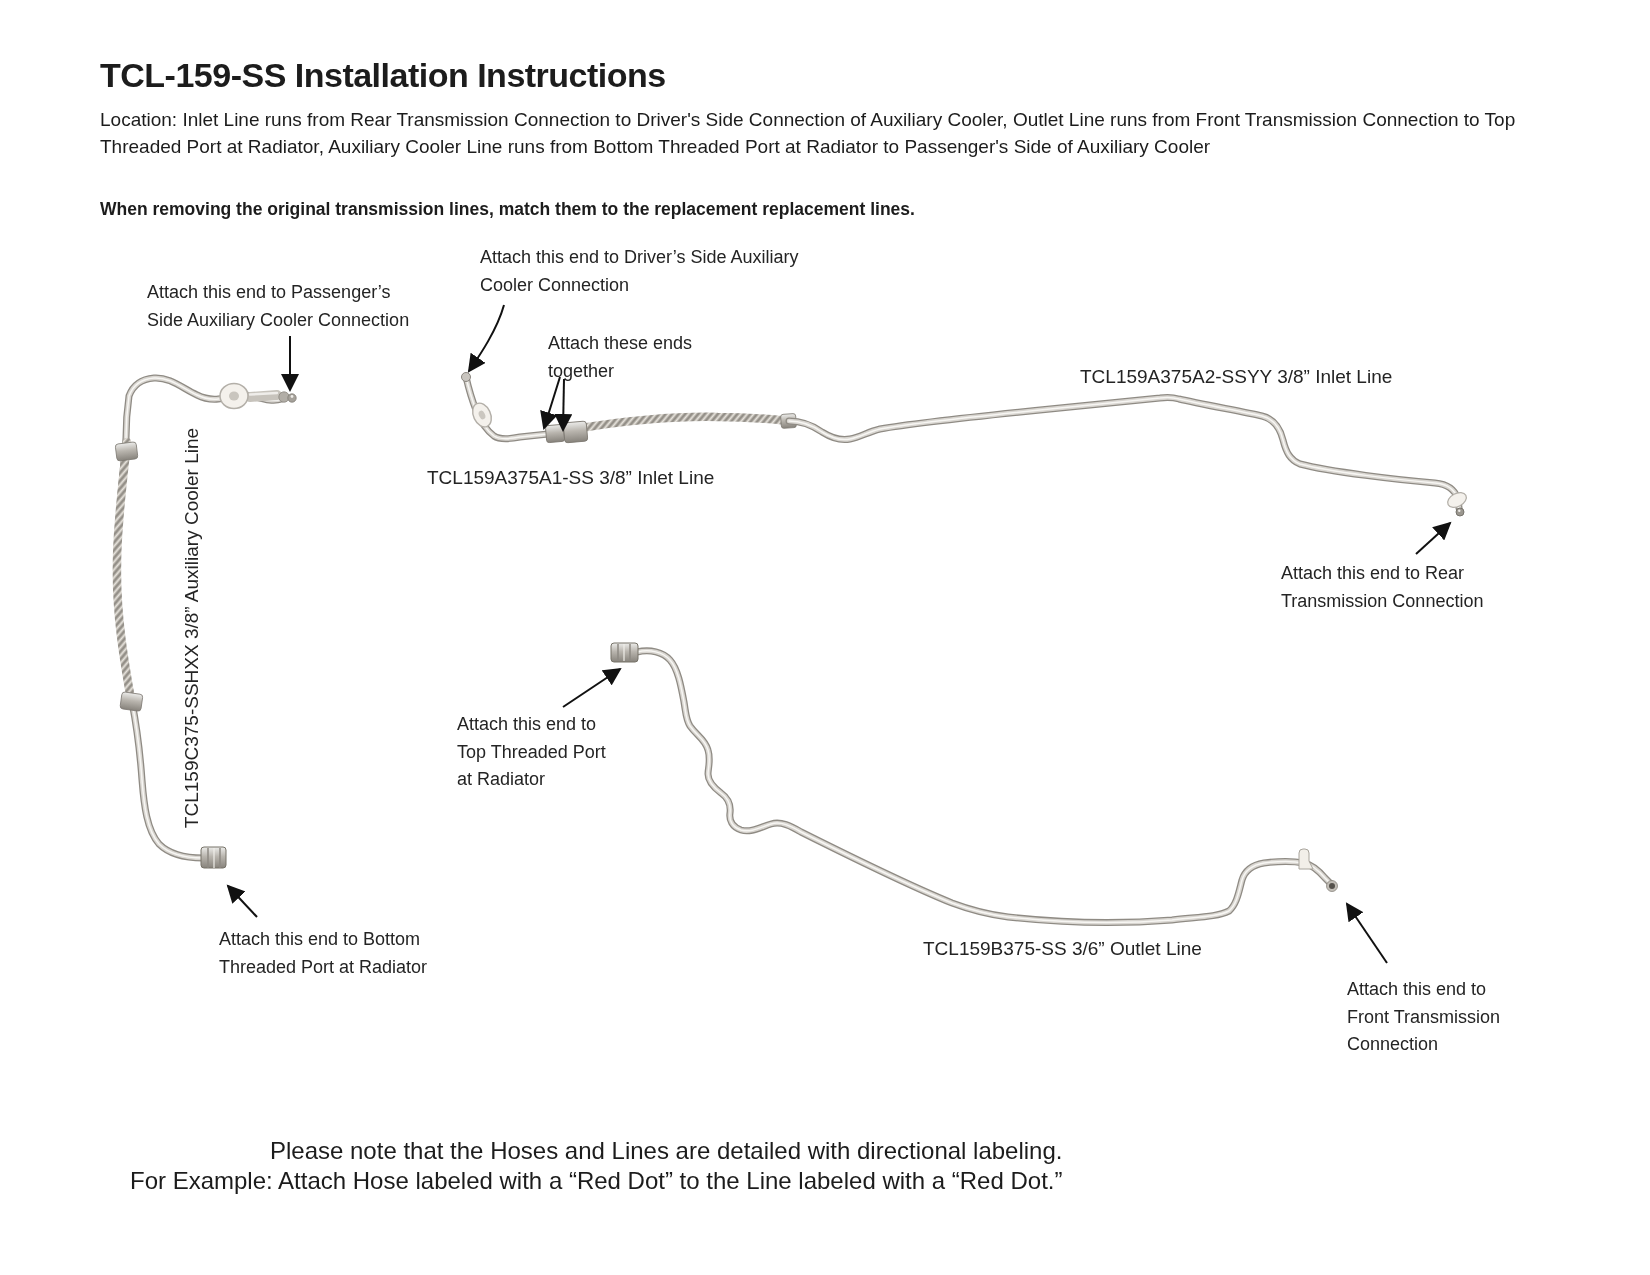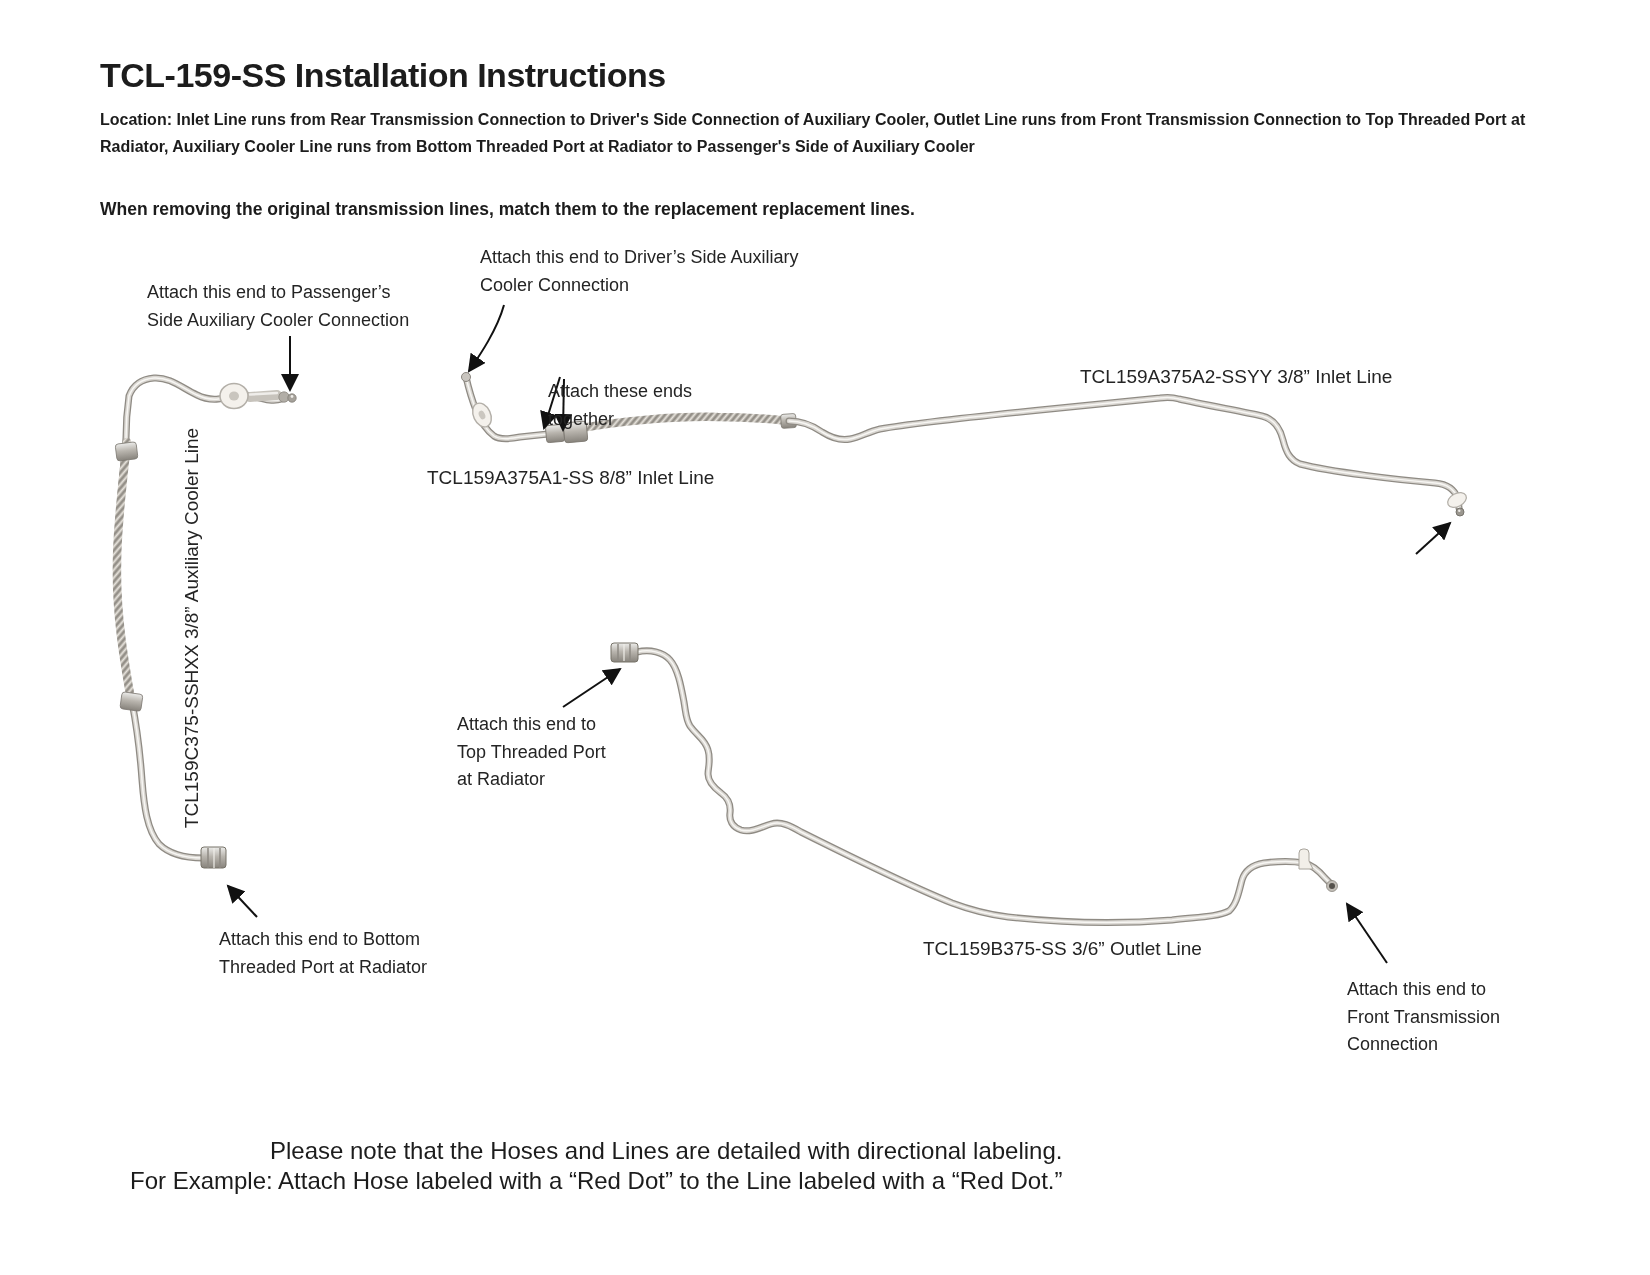--- a/index.html
+++ b/index.html
@@ -3,27 +3,27 @@
 <meta charset="utf-8">
 <style>
   html,body{margin:0;padding:0;background:#ffffff;}
   #page{
     position:relative;width:1620px;height:1275px;background:#ffffff;overflow:hidden;
     font-family:"Liberation Sans","DejaVu Sans",sans-serif;color:#1c1c1c;
   }
   .abs{position:absolute;}
   .prewrap{white-space:pre-line;}
   #title{left:100px;top:56px;font-size:34px;font-weight:bold;letter-spacing:-0.5px;}
-  #location{left:100px;top:106px;width:1470px;font-size:16px;font-weight:bold;line-height:27px;}
+  #location{left:100px;top:106px;width:1470px;font-size:19px;font-weight:normal;line-height:27px;}
   #match-note{left:100px;top:199px;width:1200px;font-size:17.5px;font-weight:bold;}
   .callout{font-size:18px;line-height:27.5px;color:#242424;}
   .partlabel{font-size:19px;color:#242424;white-space:nowrap;}
   #lbl-passenger{left:147px;top:279px;}
   #lbl-driver{left:480px;top:244px;}
-  #lbl-together{left:548px;top:330px;margin-top:48px;}
+  #lbl-together{left:548px;top:330px;}
   #lbl-inlet-a2{left:1080px;top:366px;text-align:right;}
   #lbl-inlet-a1{left:427px;top:467px;}
   #lbl-aux{left:192px;top:628px;transform:translate(-50%,-50%) rotate(-90deg);transform-origin:center;font-size:19px;white-space:nowrap;color:#242424;}
   #lbl-rear{left:1281px;top:560px;}
   #lbl-topport{left:457px;top:711px;}
   #lbl-bottomport{left:185px;top:926px;margin-left:34px;}
   #lbl-outlet{left:923px;top:938px;}
   #lbl-front{left:1347px;top:976px;}
   #footer-note{left:130px;top:1136px;font-size:24px;font-weight:normal;line-height:30px;text-align:right;}
   svg{position:absolute;left:0;top:0;}
@@ -154,22 +154,24 @@
   <div id="location" class="abs">Location: Inlet Line runs from Rear Transmission Connection to Driver's Side Connection of Auxiliary Cooler, Outlet Line runs from Front Transmission Connection to Top Threaded Port at Radiator, Auxiliary Cooler Line runs from Bottom Threaded Port at Radiator to Passenger's Side of Auxiliary Cooler</div>
   <div id="match-note" class="abs">When removing the original transmission lines, match them to the replacement replacement lines.</div>
 
   <div id="lbl-passenger" class="abs callout prewrap">Attach this end to Passenger’s
 Side Auxiliary Cooler Connection</div>
   <div id="lbl-driver" class="abs callout prewrap">Attach this end to Driver’s Side Auxiliary
 Cooler Connection</div>
   <div id="lbl-together" class="abs callout prewrap">Attach these ends
 together</div>
   <div id="lbl-inlet-a2" class="abs partlabel">TCL159A375A2-SSYY 3/8” Inlet Line</div>
-  <div id="lbl-inlet-a1" class="abs partlabel">TCL159A375A1-SS 8/8” Inlet Line</div>
+  <div id="lbl-inlet-a1" class="abs partlabel">TCL159A375A1-SS 3/8” Inlet Line</div>
   <div id="lbl-aux" class="abs">TCL159C375-SSHXX  3/8” Auxiliary Cooler Line</div>
+  <div id="lbl-rear" class="abs callout prewrap">Attach this end to Rear
+Transmission Connection</div>
   <div id="lbl-topport" class="abs callout prewrap">Attach this end to
 Top Threaded Port
 at Radiator</div>
   <div id="lbl-bottomport" class="abs callout prewrap">Attach this end to Bottom
 Threaded Port at Radiator</div>
   <div id="lbl-outlet" class="abs partlabel">TCL159B375-SS 3/6” Outlet Line</div>
   <div id="lbl-front" class="abs callout prewrap">Attach this end to
 Front Transmission
 Connection</div>
 

